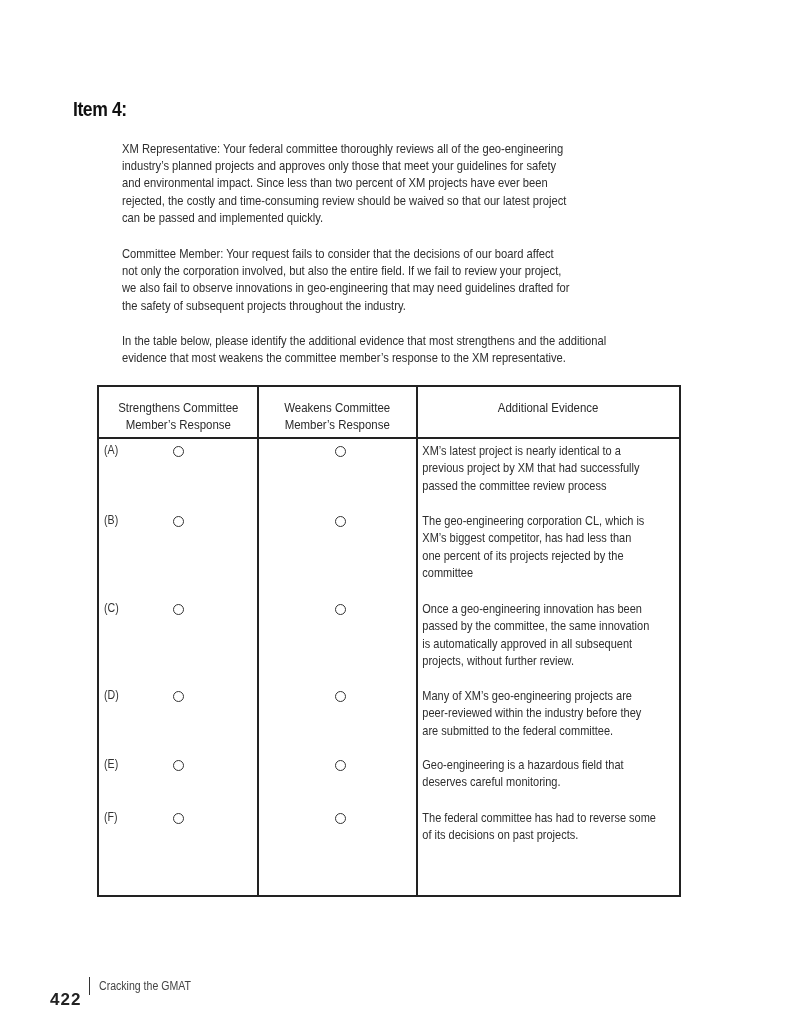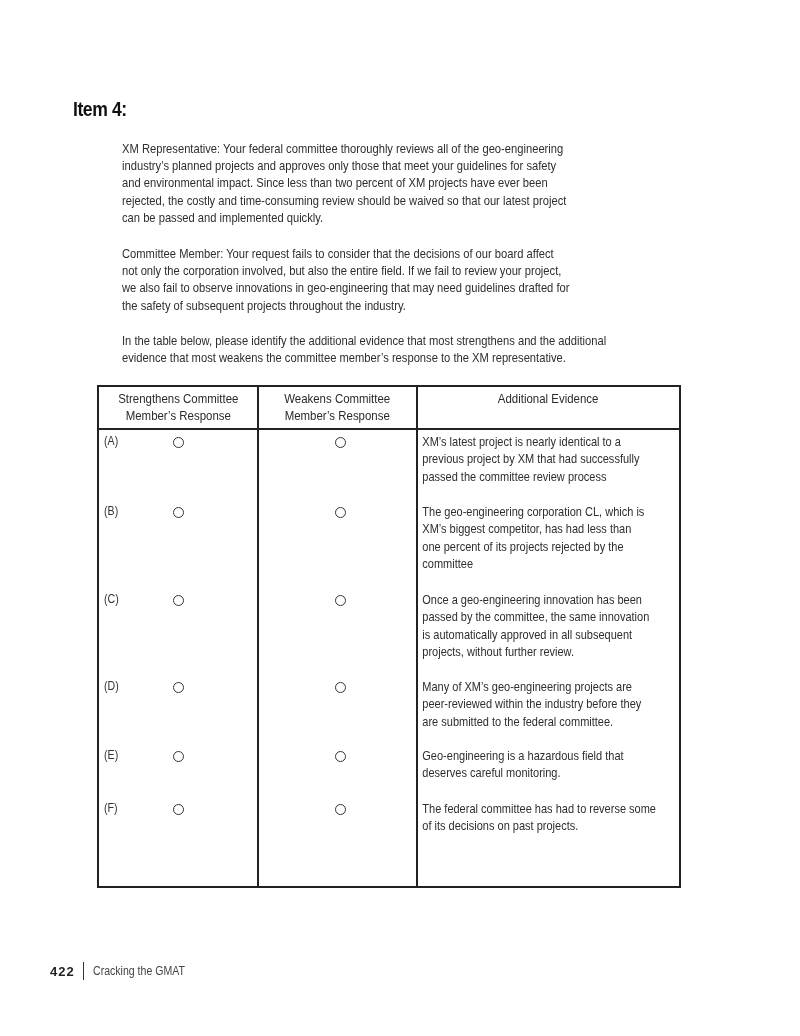--- a/index.html
+++ b/index.html
@@ -31,21 +31,21 @@
       border: 2px solid #222;
       table-layout: fixed;
     }
     table.evidence th, table.evidence td {
       border-left: 2px solid #222; border-right: 2px solid #222;
       padding: 0; vertical-align: top;
     }
     table.evidence thead th {
       border-bottom: 2px solid #222;
       font-weight: normal; font-size: 13px; line-height: 17px;
-      height: 38px; padding-top: 3px; color: #2a2a2a;
+      height: 38px; padding-top: 12px; color: #2a2a2a;
     }
     .th-inner { display: inline-block; transform: scaleX(0.88); }
     col.c1 { width: 160px; }
     col.c2 { width: 159px; }
     col.c3 { width: 263px; }
     .cell-choice { position: relative; }
     .letter {
       position: absolute; left: 5px; top: 4px; font-size: 12.5px; color: #333;
       transform: scaleX(0.85); transform-origin: left top;
     }
@@ -67,21 +67,21 @@
     tr.r-c td { height: 87px; }
     tr.r-d td { height: 69px; }
     tr.r-e td { height: 53px; }
     tr.r-f td { height: 89px; }
     .footer {
       position: absolute; left: 50px; top: 962px; font-size: 12px; color: #222;
       display: flex; align-items: center;
     }
     .page-num {
       font-family: "Liberation Sans", sans-serif; font-weight: bold;
-      font-size: 13px; letter-spacing: 1px;
+      font-size: 17px; letter-spacing: 1px; margin-top: 28px;
     }
     .divider { width: 1px; height: 18px; background: #333; margin: 0 9px 0 8px; }
     .book-title { font-size: 12px; color: #444; transform: scaleX(0.88); transform-origin: left center; }
   </style>
 </head>
 <body>
 
 <div class="item-title">Item 4:</div>
 
 <div class="para" id="p1">

